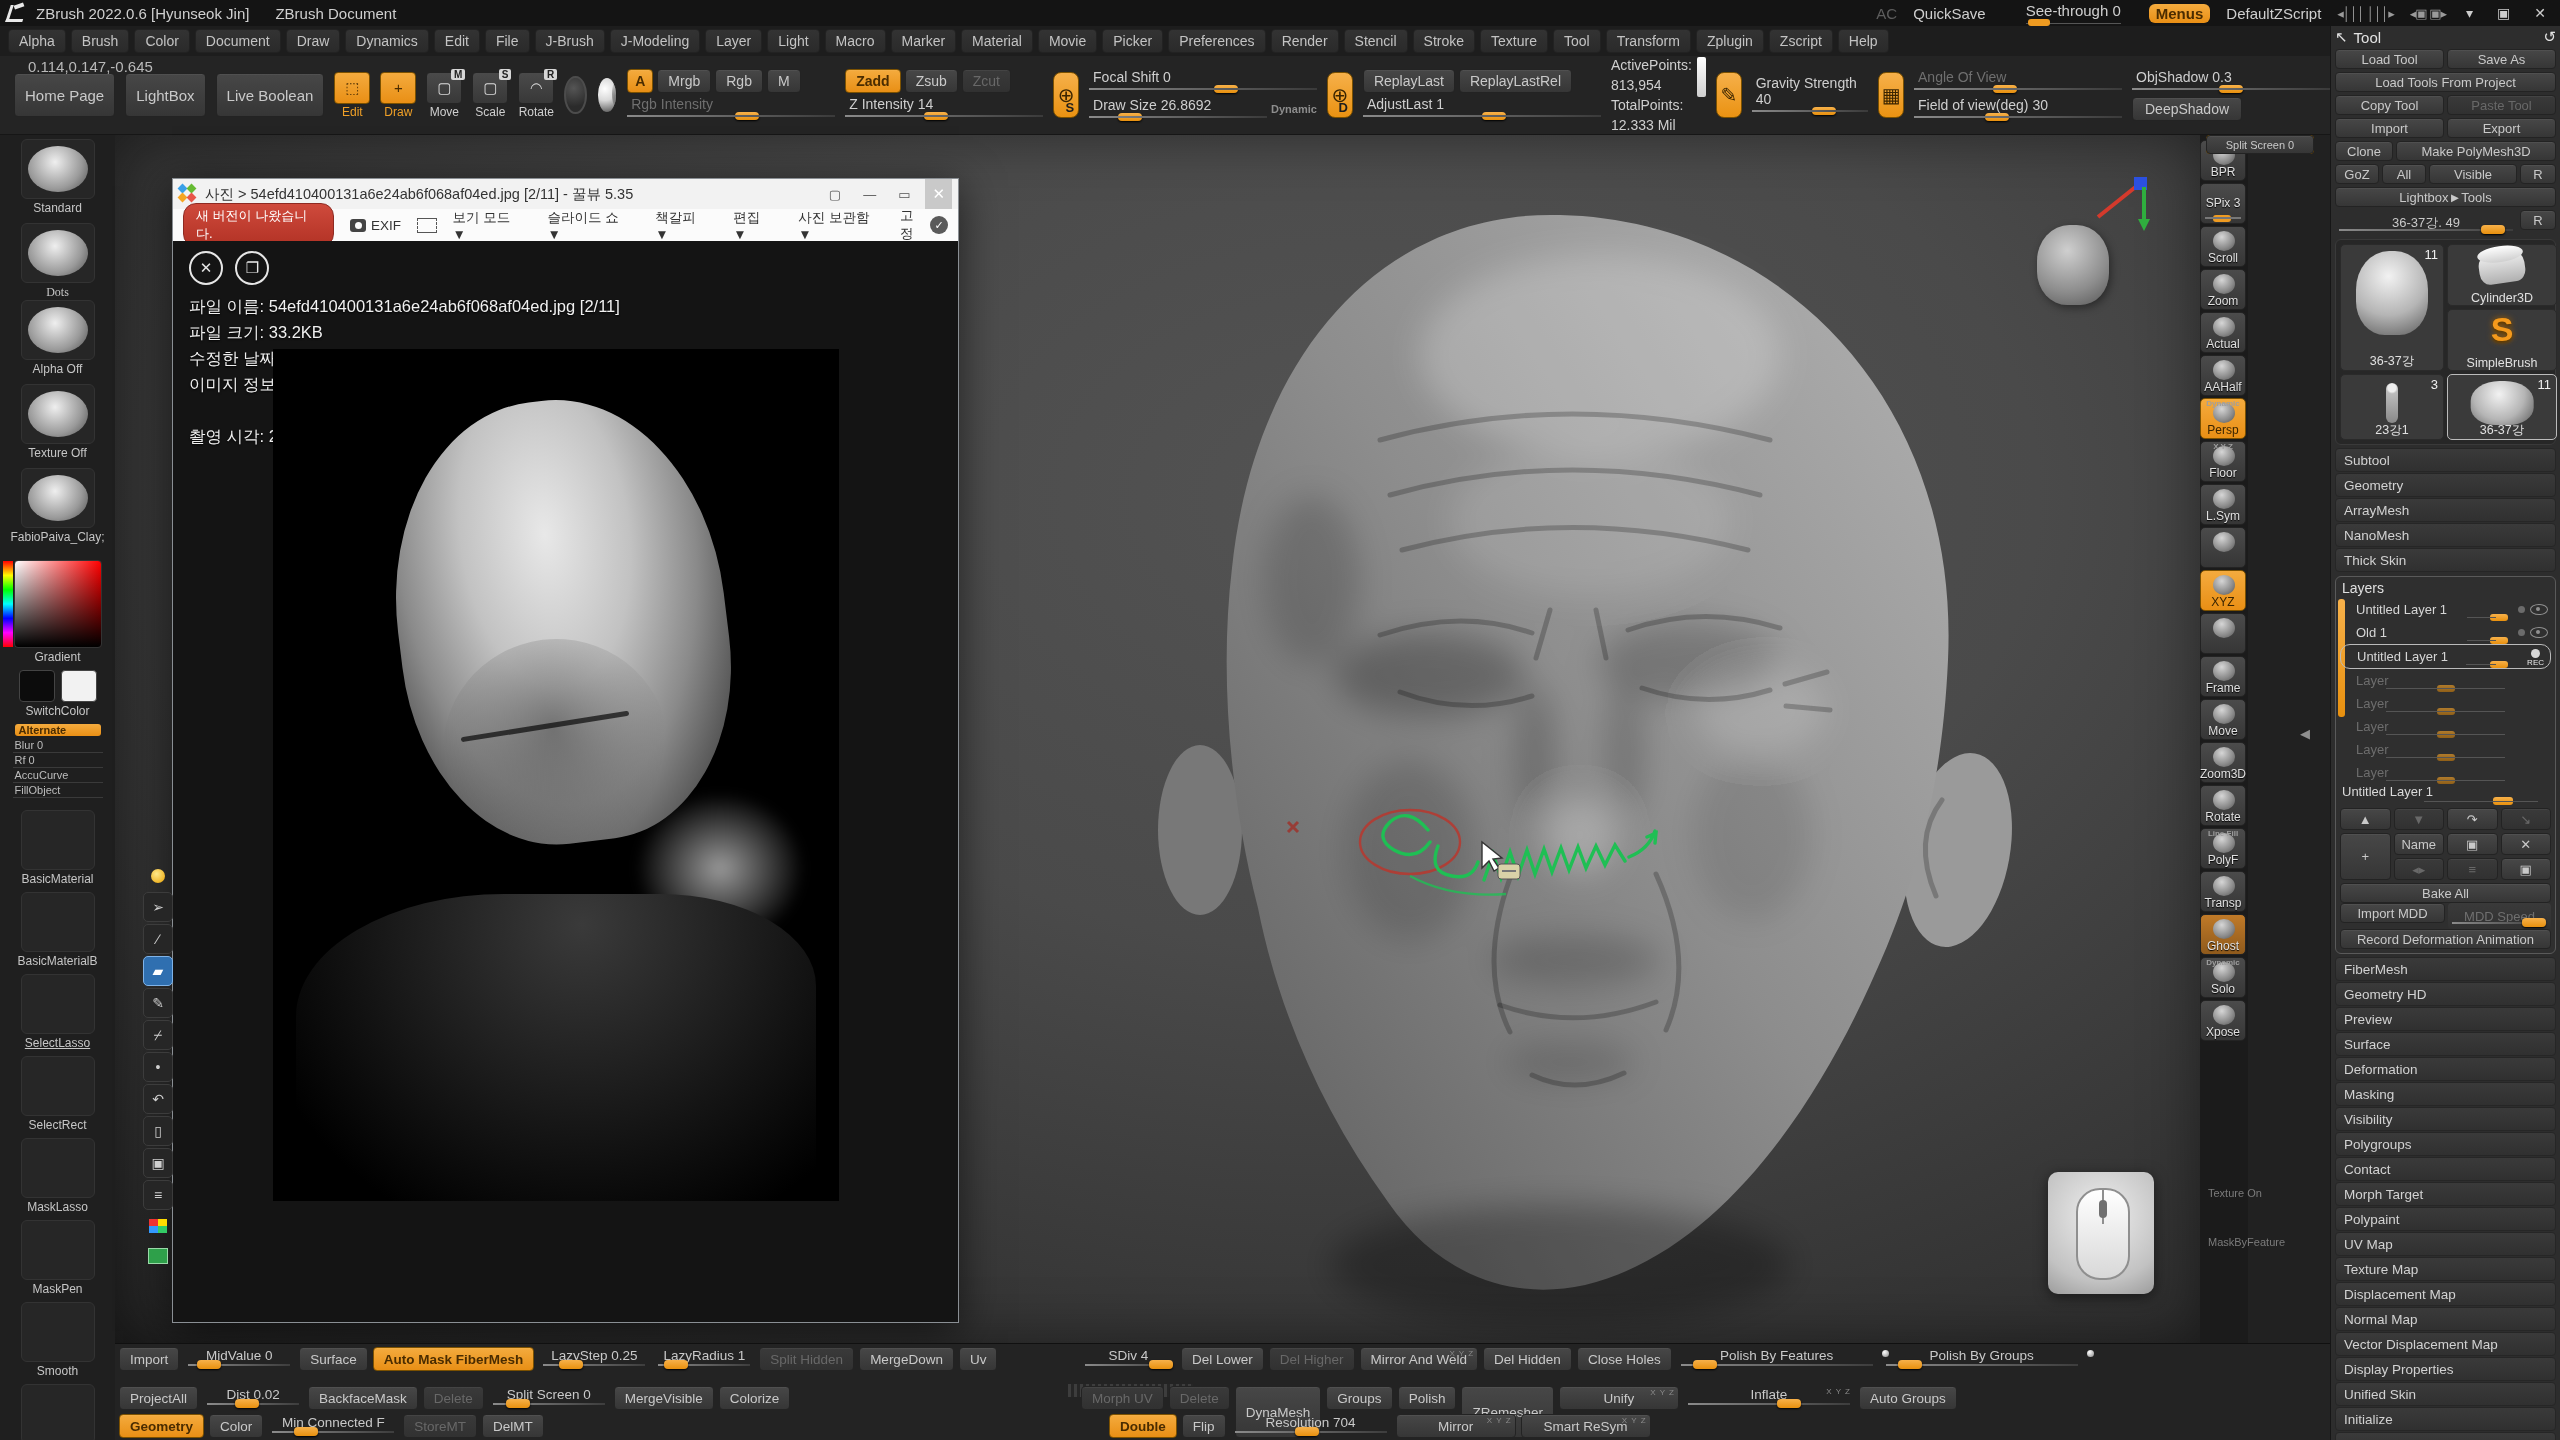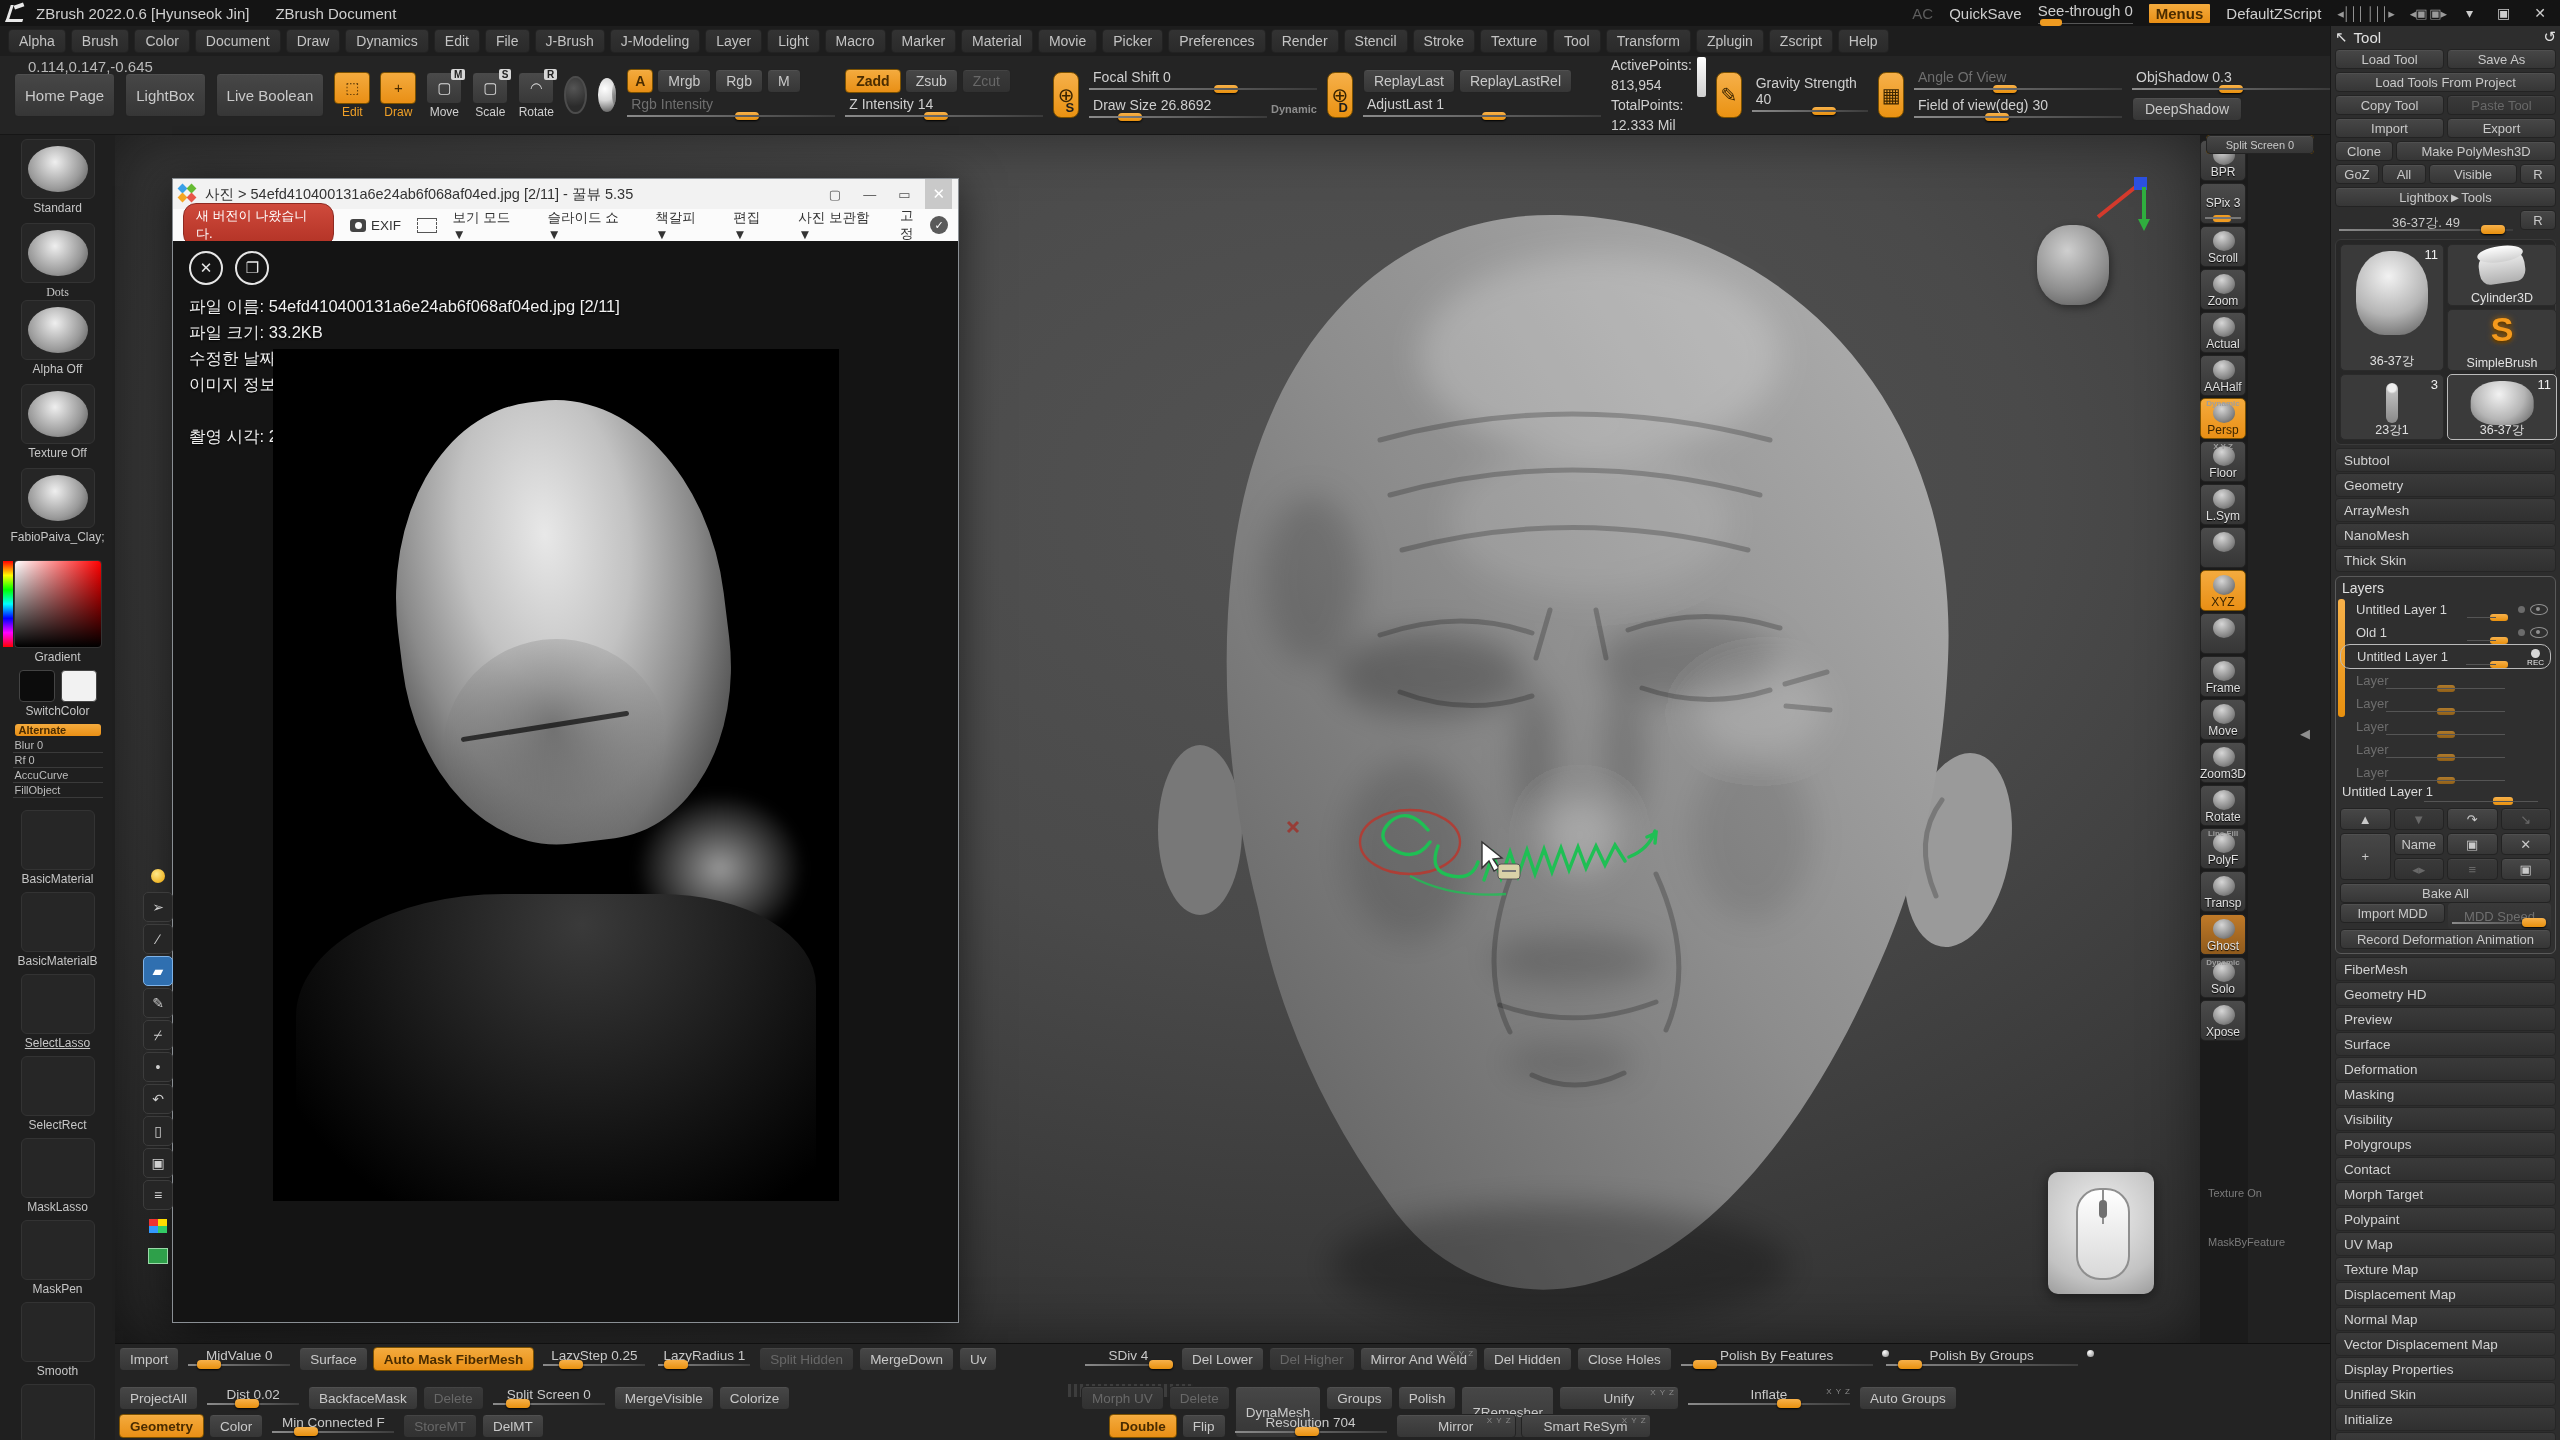--- a/index.html
+++ b/index.html
@@ -27,23 +27,23 @@
     display:flex;align-items:center;font-size:15px;color:#cfcfcf;}
   .zlogo{width:22px;height:18px;margin:0 8px 0 6px;position:relative;}
   .zlogo::before{content:"";position:absolute;left:2px;top:1px;width:14px;height:14px;
     border-left:3px solid #e9e9e9;border-bottom:3px solid #e9e9e9;transform:skewX(-18deg);}
   .zlogo::after{content:"";position:absolute;left:8px;top:0;width:10px;height:4px;background:#e9e9e9;transform:rotate(-20deg);}
   .apptitle{margin-right:26px;}
   .doctitle{margin-right:34px;}
   .stats{color:#bdbdbd;}
   .tb-right{margin-left:auto;display:flex;align-items:center;gap:16px;padding-right:10px;}
   .tb-right .dimtx{color:#5d5d5d;}
-  .seethrough{position:relative;padding-bottom:4px;border-bottom:1px solid #555;}
+  .seethrough{position:relative;padding-bottom:4px;border-bottom:1px solid #555;margin-left:24px;}
   .seethrough::after{content:"";position:absolute;left:2px;bottom:-3px;width:22px;height:7px;border-radius:3px;background:#ef9b21;}
-  .menus-btn{background:linear-gradient(#f4ab3e,#e98f15);color:#4a2c00;border-radius:1px;padding:1px 7px;font-weight:bold;}
+  .menus-btn{background:linear-gradient(#f4ab3e,#e98f15);color:#4a2c00;border-radius:6px;padding:1px 7px;font-weight:bold;margin-left:12px;}
   .press-ic{color:#9a9a9a;font-size:13px;letter-spacing:-1px;}
   .winbtn{color:#cdcdcd;font-size:14px;padding:0 4px;}
   
   .menubar{position:absolute;left:0;top:26px;width:2330px;height:30px;background:#1d1d1d;
     display:flex;align-items:center;gap:5px;padding-left:8px;}
   .menu-btn{background:linear-gradient(#333,#2a2a2a);border:1px solid #222;border-radius:4px;
     color:#c3c3c3;font-size:14px;padding:3px 10px;white-space:nowrap;}
   
   .shelf{position:absolute;left:0;top:56px;width:2330px;height:79px;background:#242424;
     border-bottom:1px solid #161616;display:flex;align-items:center;gap:10px;padding-left:14px;box-sizing:border-box;}

